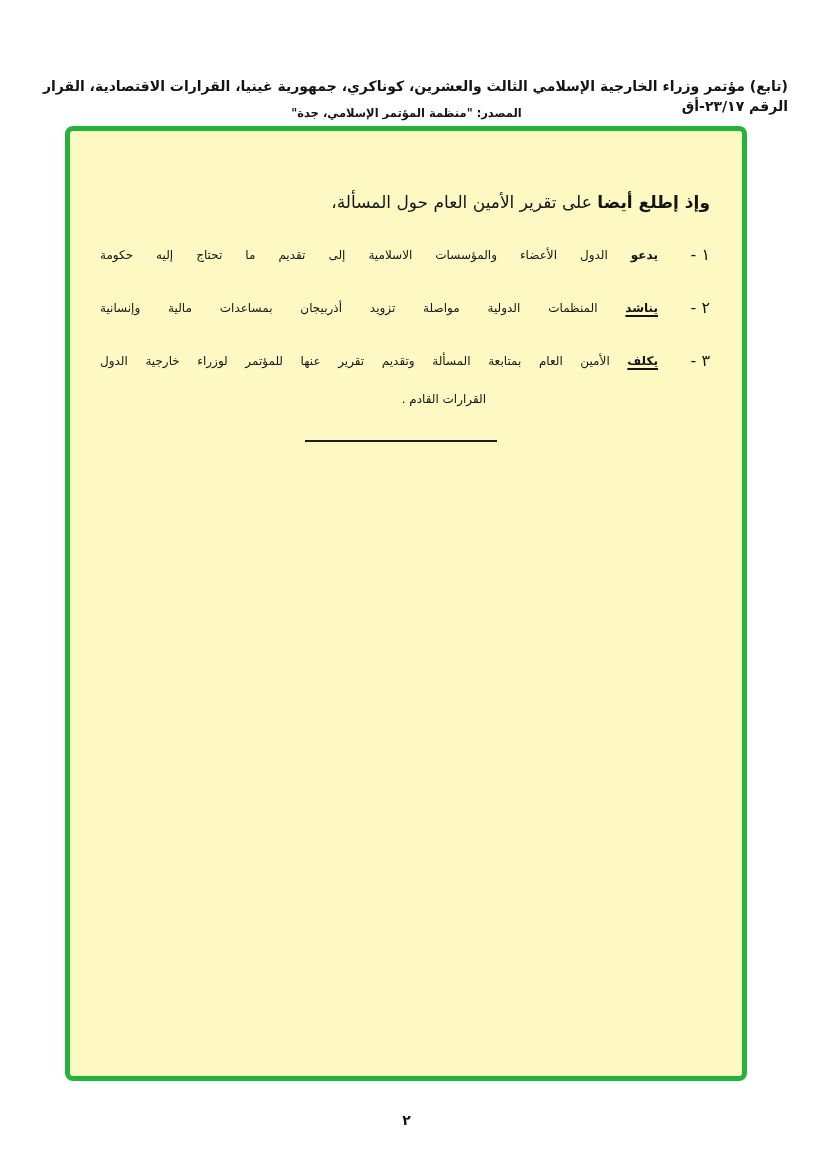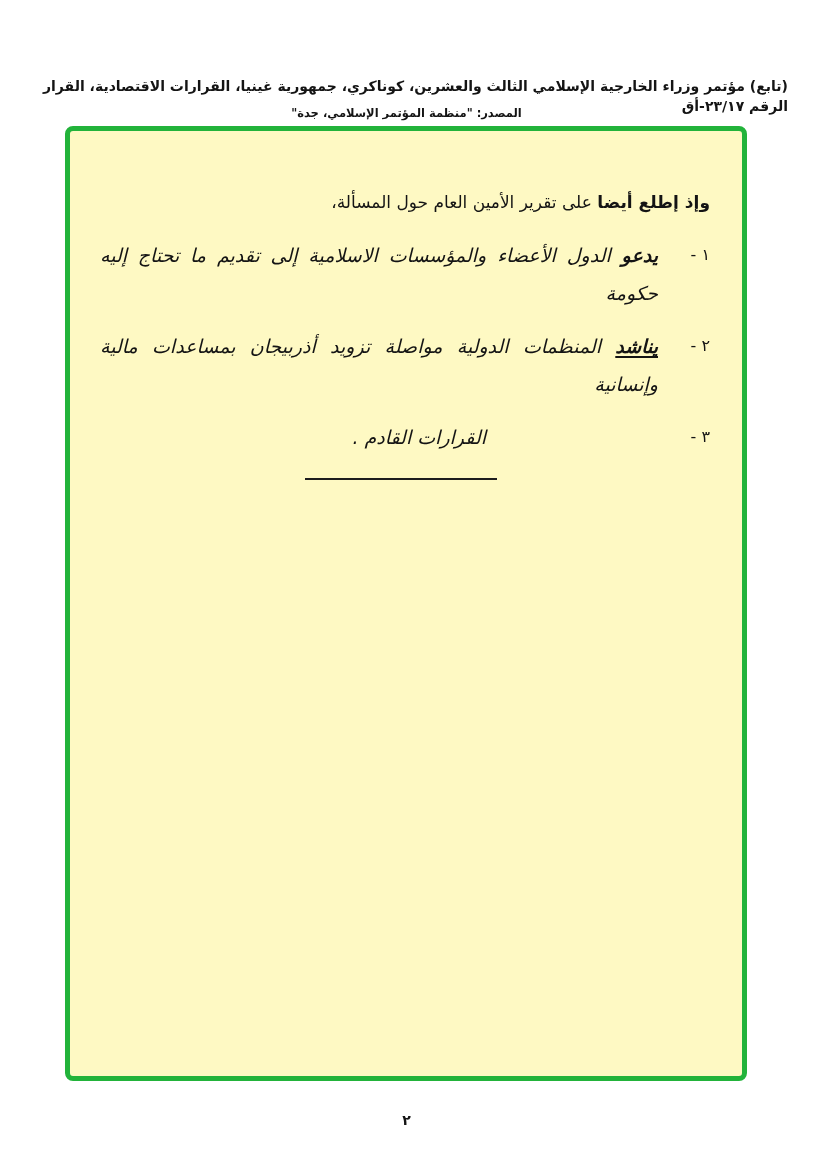--- a/index.html
+++ b/index.html
@@ -37,21 +37,21 @@
   .preamble {
     font-size:17px; line-height:38px; text-align:right;
   }
   .bold { font-weight:700; }
   .item { display:flex; margin-top:15px; }
   .num {
     flex:none; width:52px;
     font-size:16px; line-height:38px;
     white-space:nowrap;
   }
-  .itembody { flex:1 1 auto; font-size:19px; line-height:38px; min-width:0;font-style:italic; }
+  .itembody { flex:1 1 auto; font-size:12px; line-height:38px; min-width:0; }
   .l1 { text-align:justify; text-align-last:justify; }
   .l2 { text-align:right; }
   .ind-205 { margin-right:205px; }
   .ind-172 { margin-right:172px; }
   .verb { font-weight:700; }
   .verb.u { text-decoration:underline; text-underline-offset:3px; text-decoration-thickness:1.5px; }
   .rule {
     margin:22px auto 0; width:192px; height:0;
     border-top:2px solid #1d1d1d;
     transform:translateX(-4px);
@@ -82,20 +82,21 @@
     <div class="item">
       <div class="num">٢ -</div>
       <div class="itembody">
         <div class="l1"><span class="verb u">يناشد</span><span> المنظمات الدولية مواصلة تزويد أذربيجان بمساعدات مالية وإنسانية</span></div>
       </div>
     </div>
 
     <div class="item">
       <div class="num">٣ -</div>
       <div class="itembody">
+        <div class="l1"><span class="verb u">يكلف</span><span> الأمين العام بمتابعة المسألة وتقديم تقرير عنها للمؤتمر لوزراء خارجية الدول</span></div>
         <div class="l2 ind-172">القرارات القادم .</div>
       </div>
     </div>
 
     <div class="rule"></div>
 
   </div>
 </div>
 
 <div class="pagenum">٢</div>

